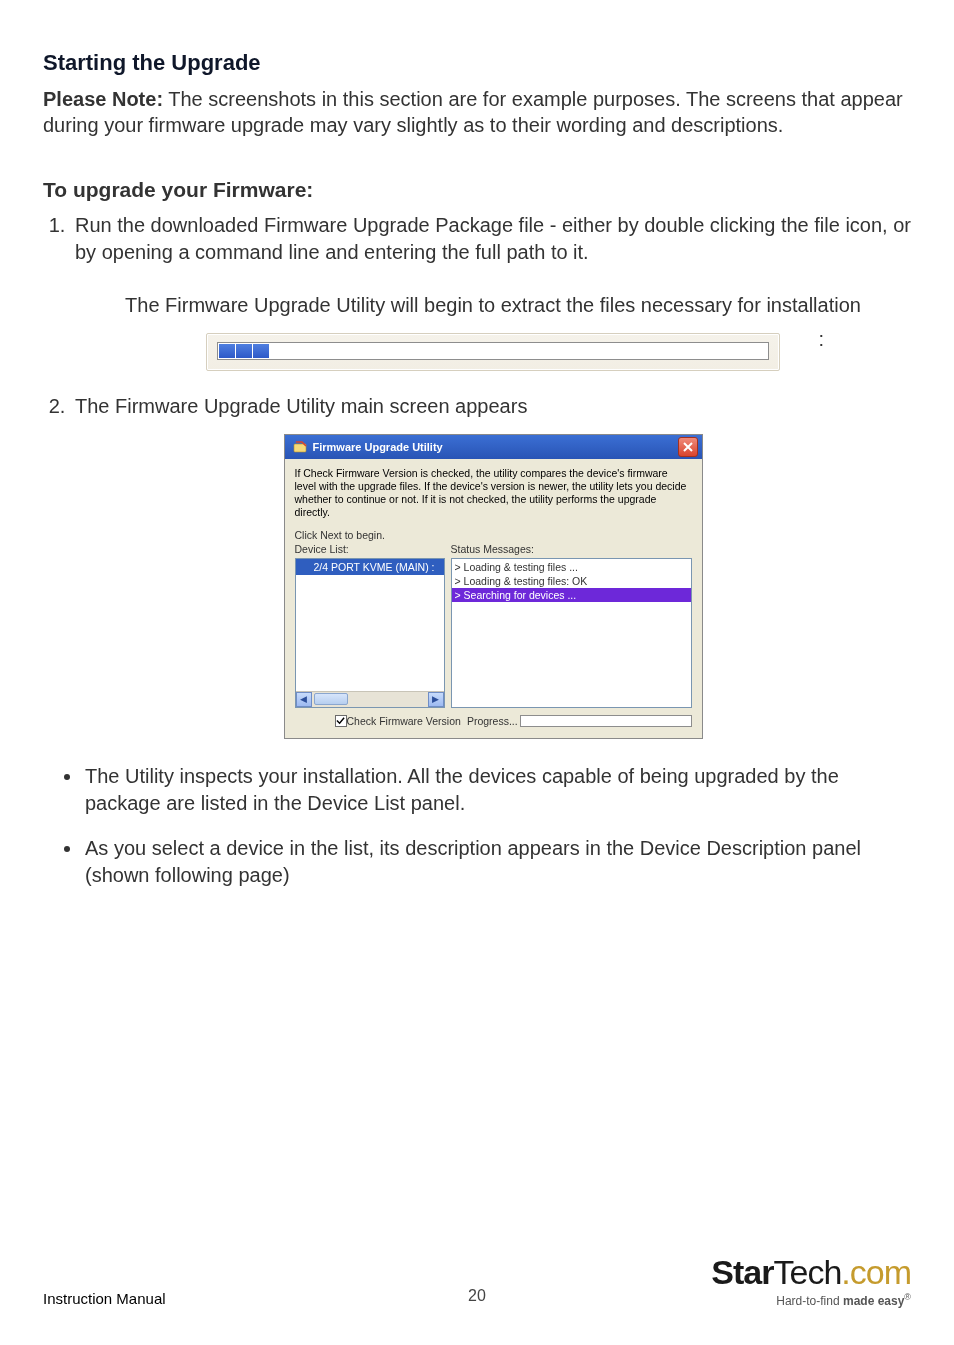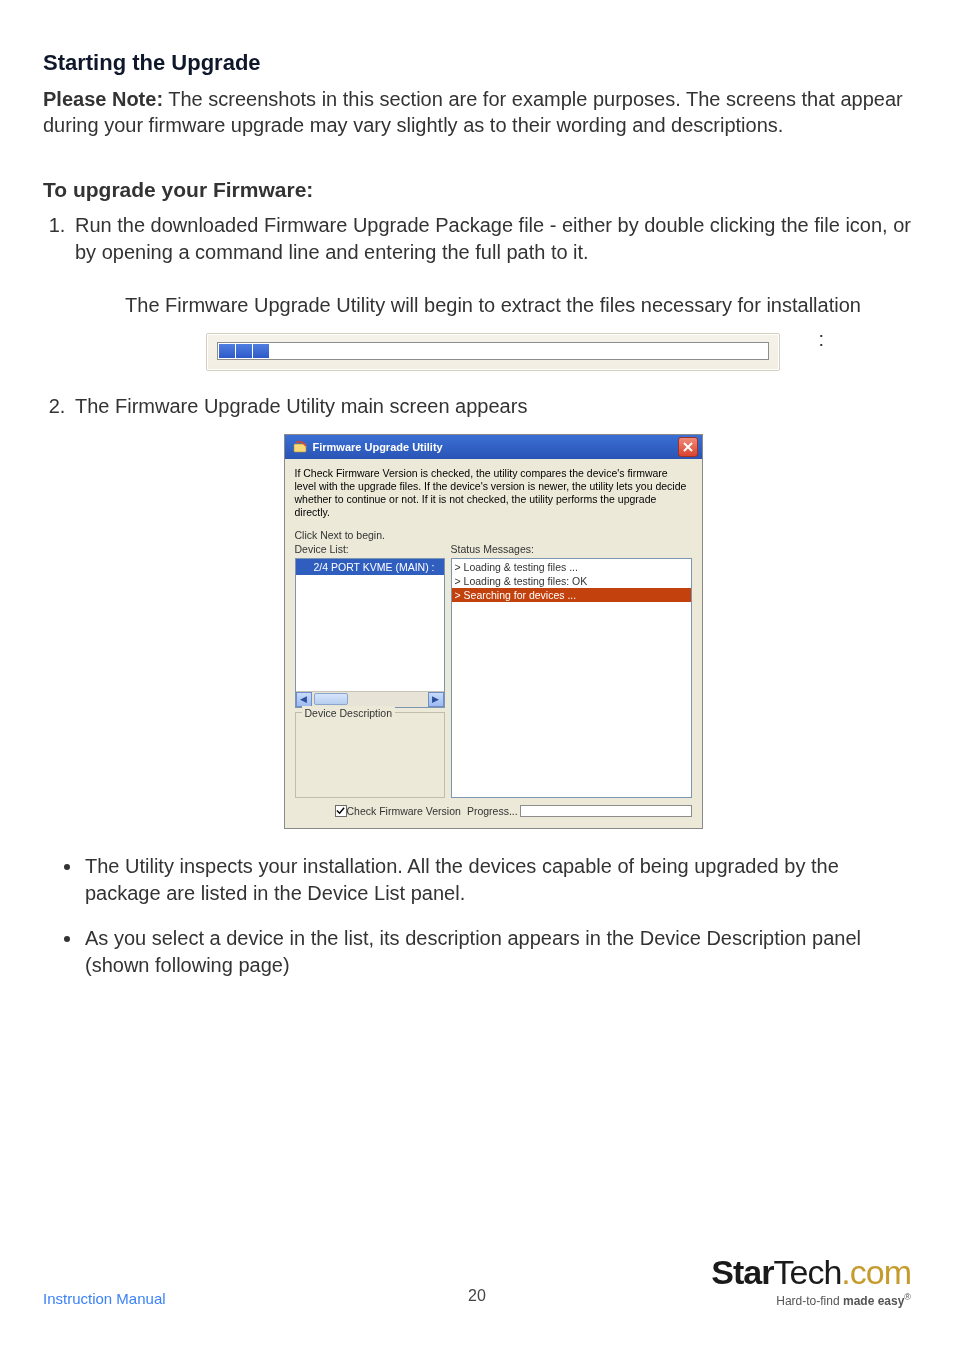--- a/index.html
+++ b/index.html
@@ -163,21 +163,21 @@
   .hscroll .spacer{flex:1}
   .status-box {
     flex: 1;
     height: 168px;
     border: 1px solid #7a96b1;
     background: #fff;
     font-size: 10.5px;
     padding: 1px 0 0 0;
   }
   .status-box .row { padding: 0 3px; white-space: nowrap; }
-  .status-box .hl { background:#c2410c; color:#fff; }
+  .status-box .hl { background:#6d28d9; color:#fff; }
   .device-desc {
     border: 1px solid #c0bcae;
     margin-top: 4px;
     height: 86px;
     position: relative;
   }
   .device-desc .legend {
     position: absolute;
     top: -7px; left: 6px;
     background: #ece9d8;
@@ -206,21 +206,21 @@
 
   
   .footer {
     position: absolute;
     left: 43px; right: 43px; bottom: 38px;
     display: flex;
     align-items: flex-end;
     justify-content: space-between;
   }
   .im {
-    color: #3b82f6;
+    color: #000000;
     font-size: 15px;
     margin-top: 18px;
   }
   .page-num {
     position: absolute;
     left: 50%;
     bottom: 40px;
     transform: translateX(-50%);
     font-size: 16px;
     color: #444;
@@ -304,23 +304,20 @@
             <div class="col-label">Device List:</div>
             <div class="device-list">
               <div class="item">2/4 PORT KVME (MAIN) :</div>
               <div class="hscroll">
                 <span class="cap">◀</span>
                 <span class="thumb"></span>
                 <span class="spacer"></span>
                 <span class="cap">▶</span>
               </div>
             </div>
-            <div class="device-desc">
-              <span class="legend">Device Description</span>
-            </div>
           </div>
           <div style="flex:1;display:flex;flex-direction:column">
             <div class="col-label">Status Messages:</div>
             <div class="status-box" style="height:254px">
               <div class="row">&gt; Loading &amp; testing files ...</div>
               <div class="row">&gt; Loading &amp; testing files: OK</div>
               <div class="row hl">&gt; Searching for devices ...</div>
             </div>
           </div>
         </div>

